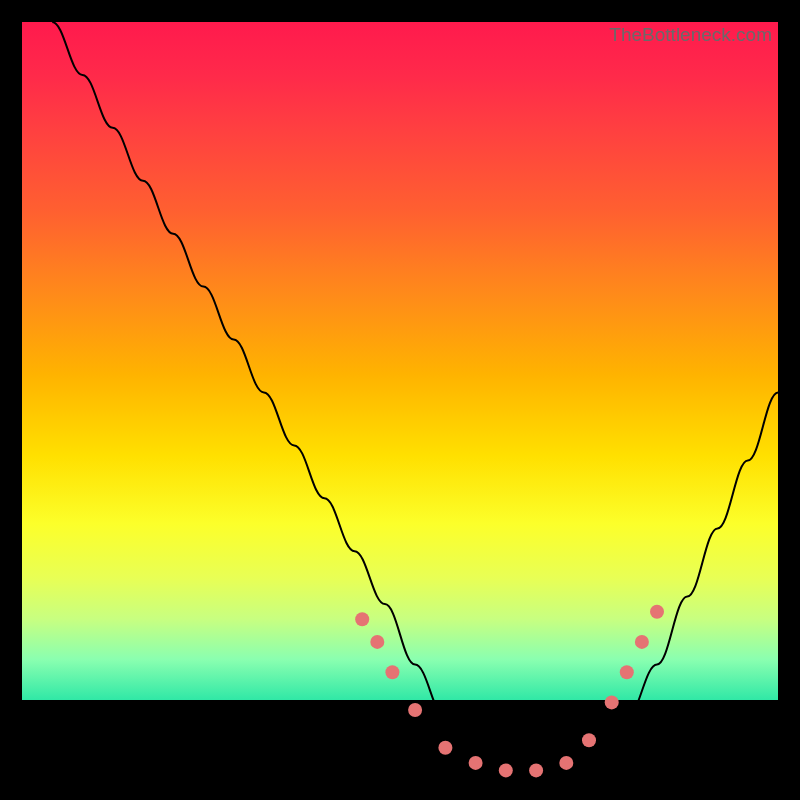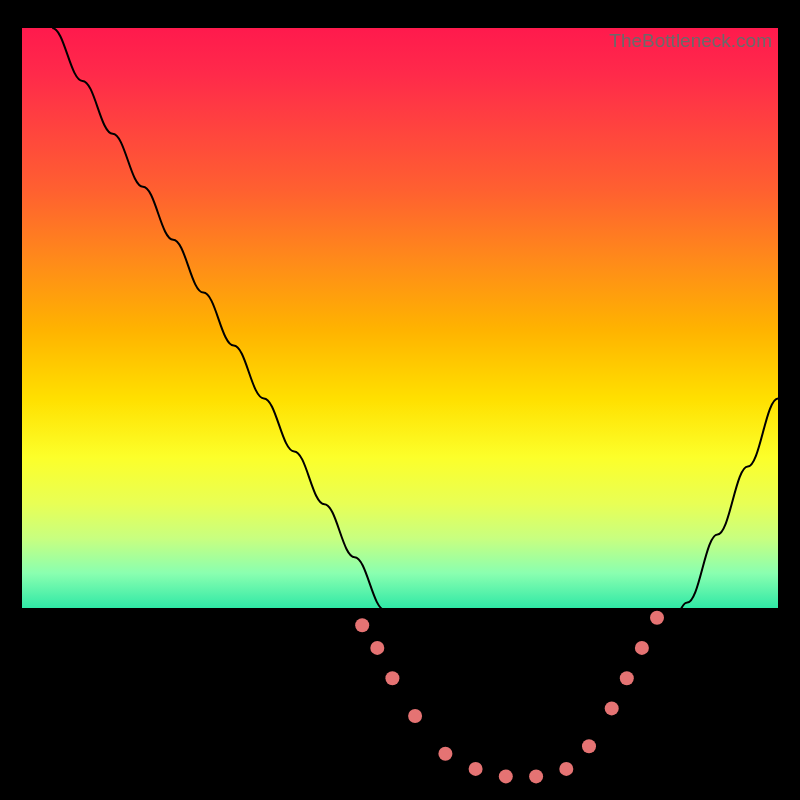--- a/index.html
+++ b/index.html
@@ -6,23 +6,23 @@
   html, body { width: 800px; height: 800px; overflow: hidden; background: #000; }
   .frame {
     position: relative;
     width: 800px;
     height: 800px;
     background: #000;
   }
   .plot {
     position: absolute;
     left: 22px;
-    top: 28px;
+    top: 22px;
     width: 756px;
-    height: 580px;
+    height: 678px;
     background: linear-gradient(to bottom,
       #ff1a4d 0%,
       #ff2a4a 8%,
       #ff4040 16%,
       #ff6030 28%,
       #ff8a1a 40%,
       #ffb300 52%,
       #ffe000 64%,
       #fcff2a 74%,
       #e8ff55 82%,

